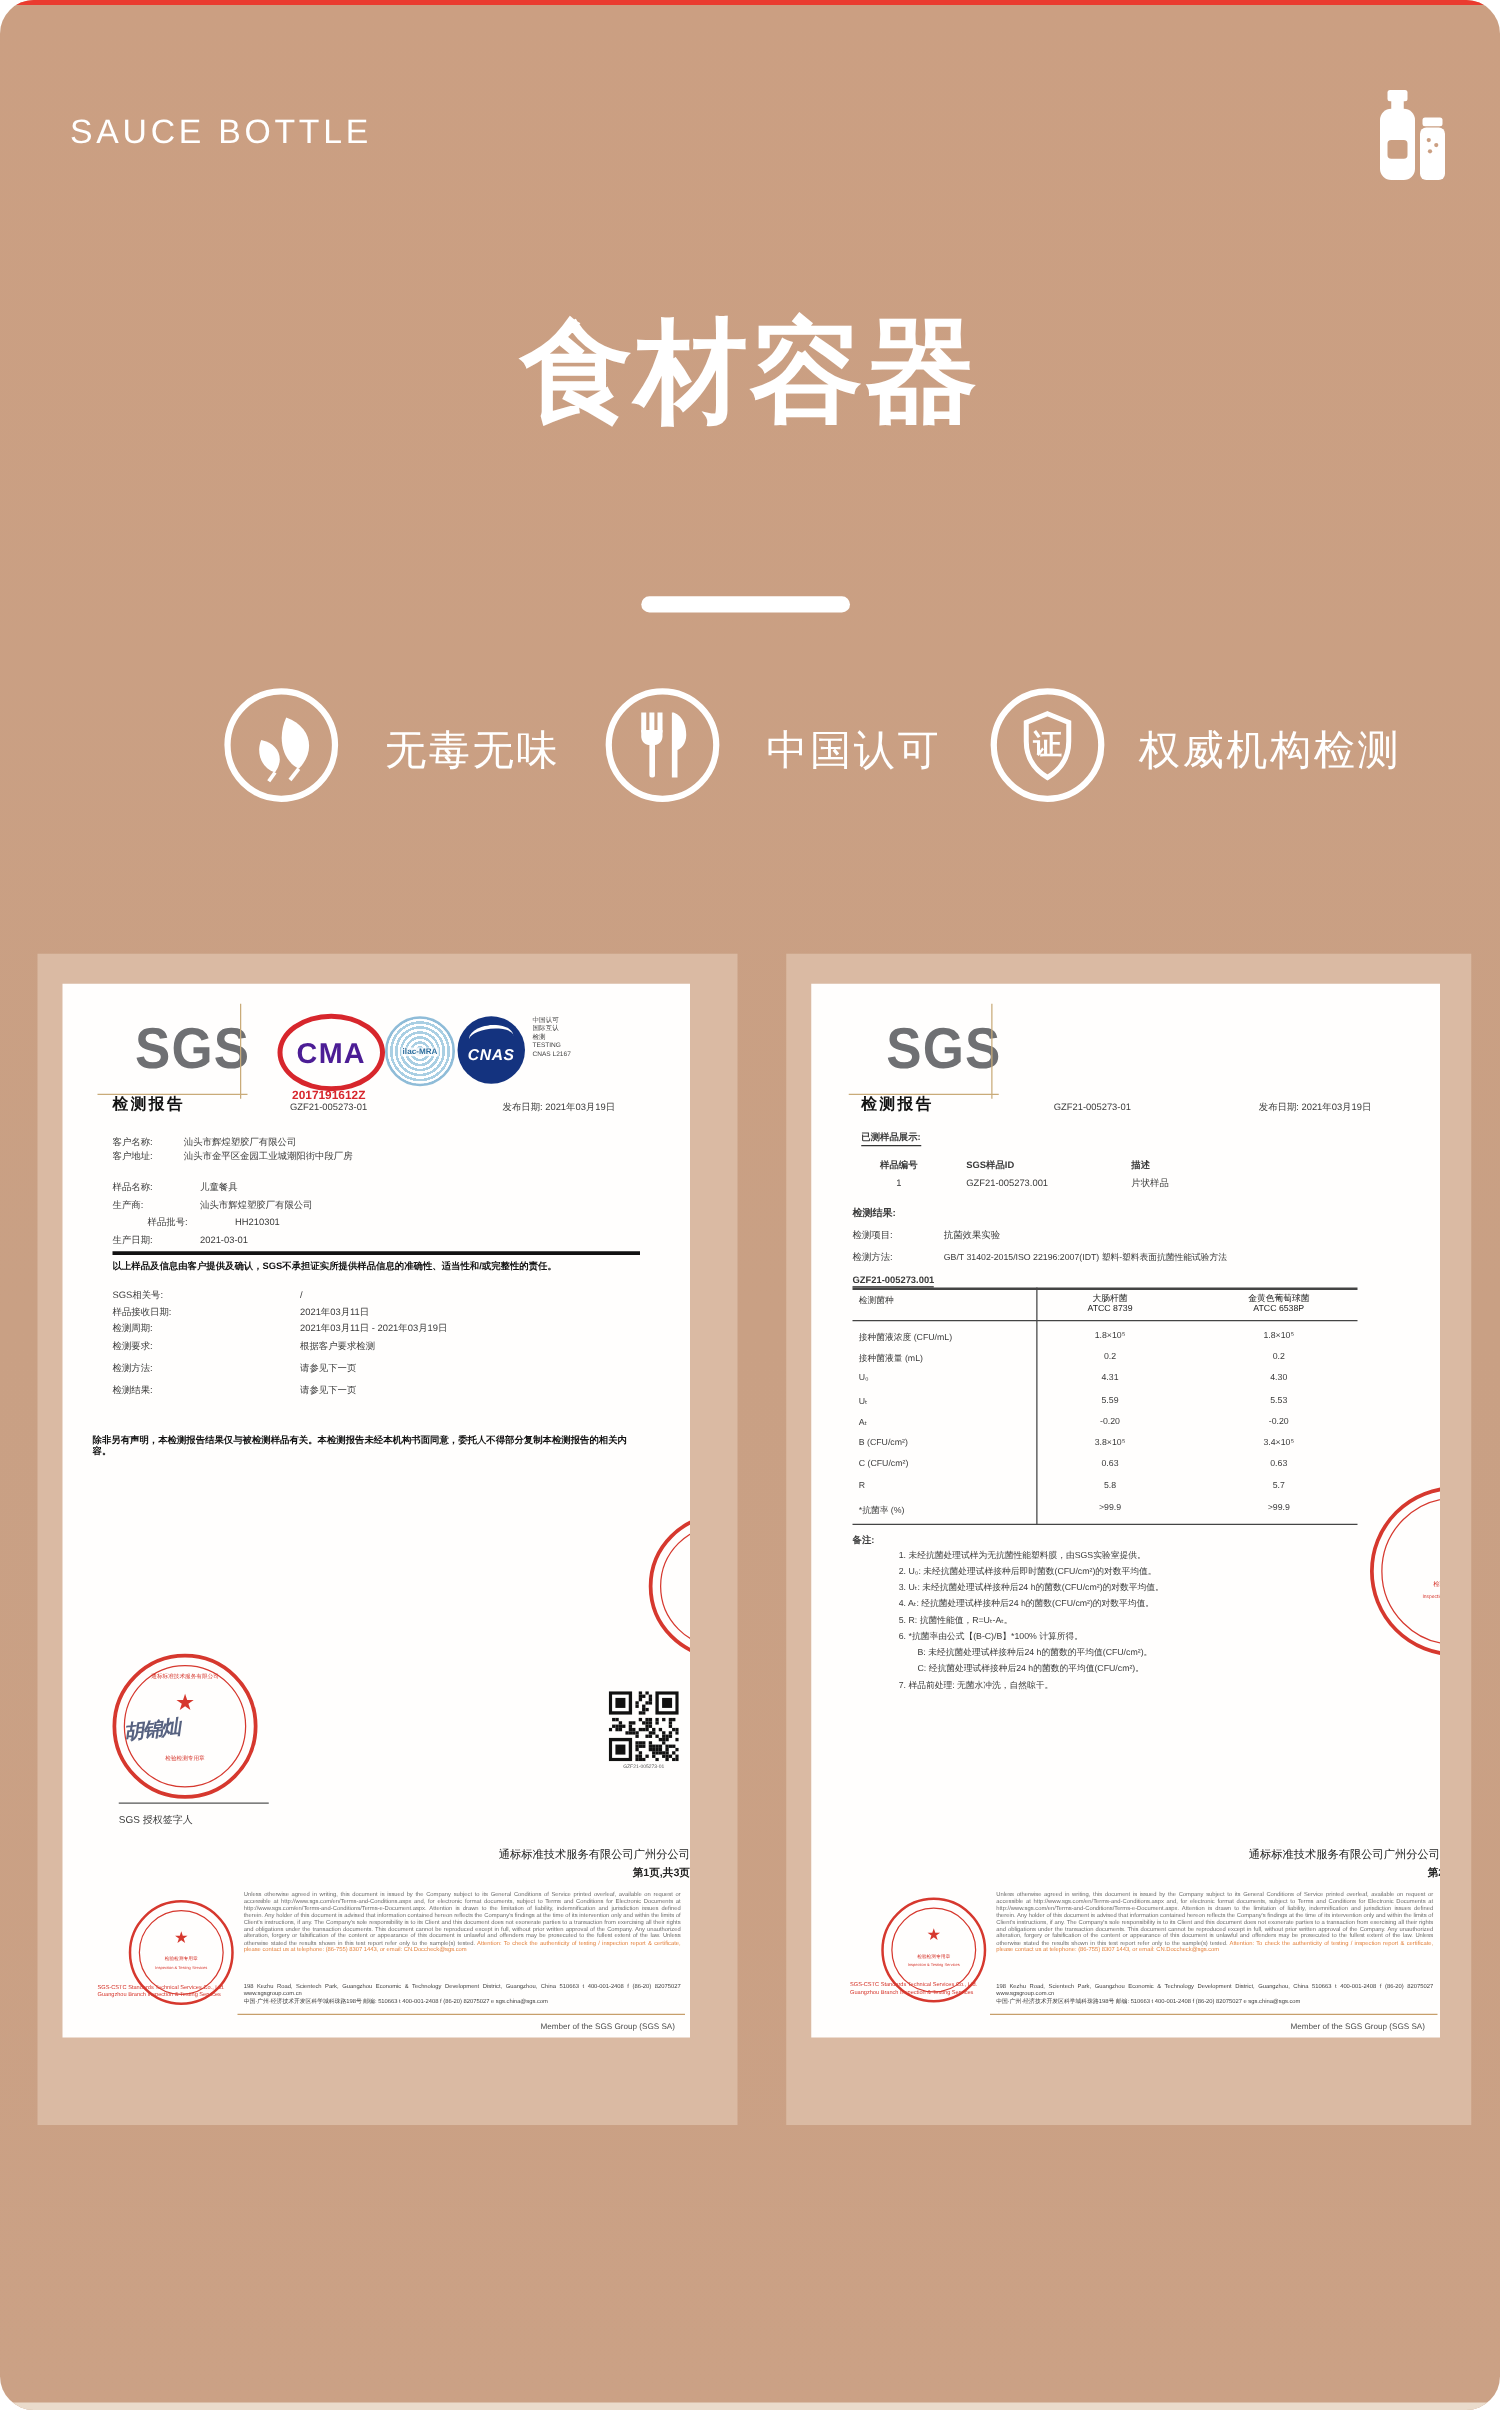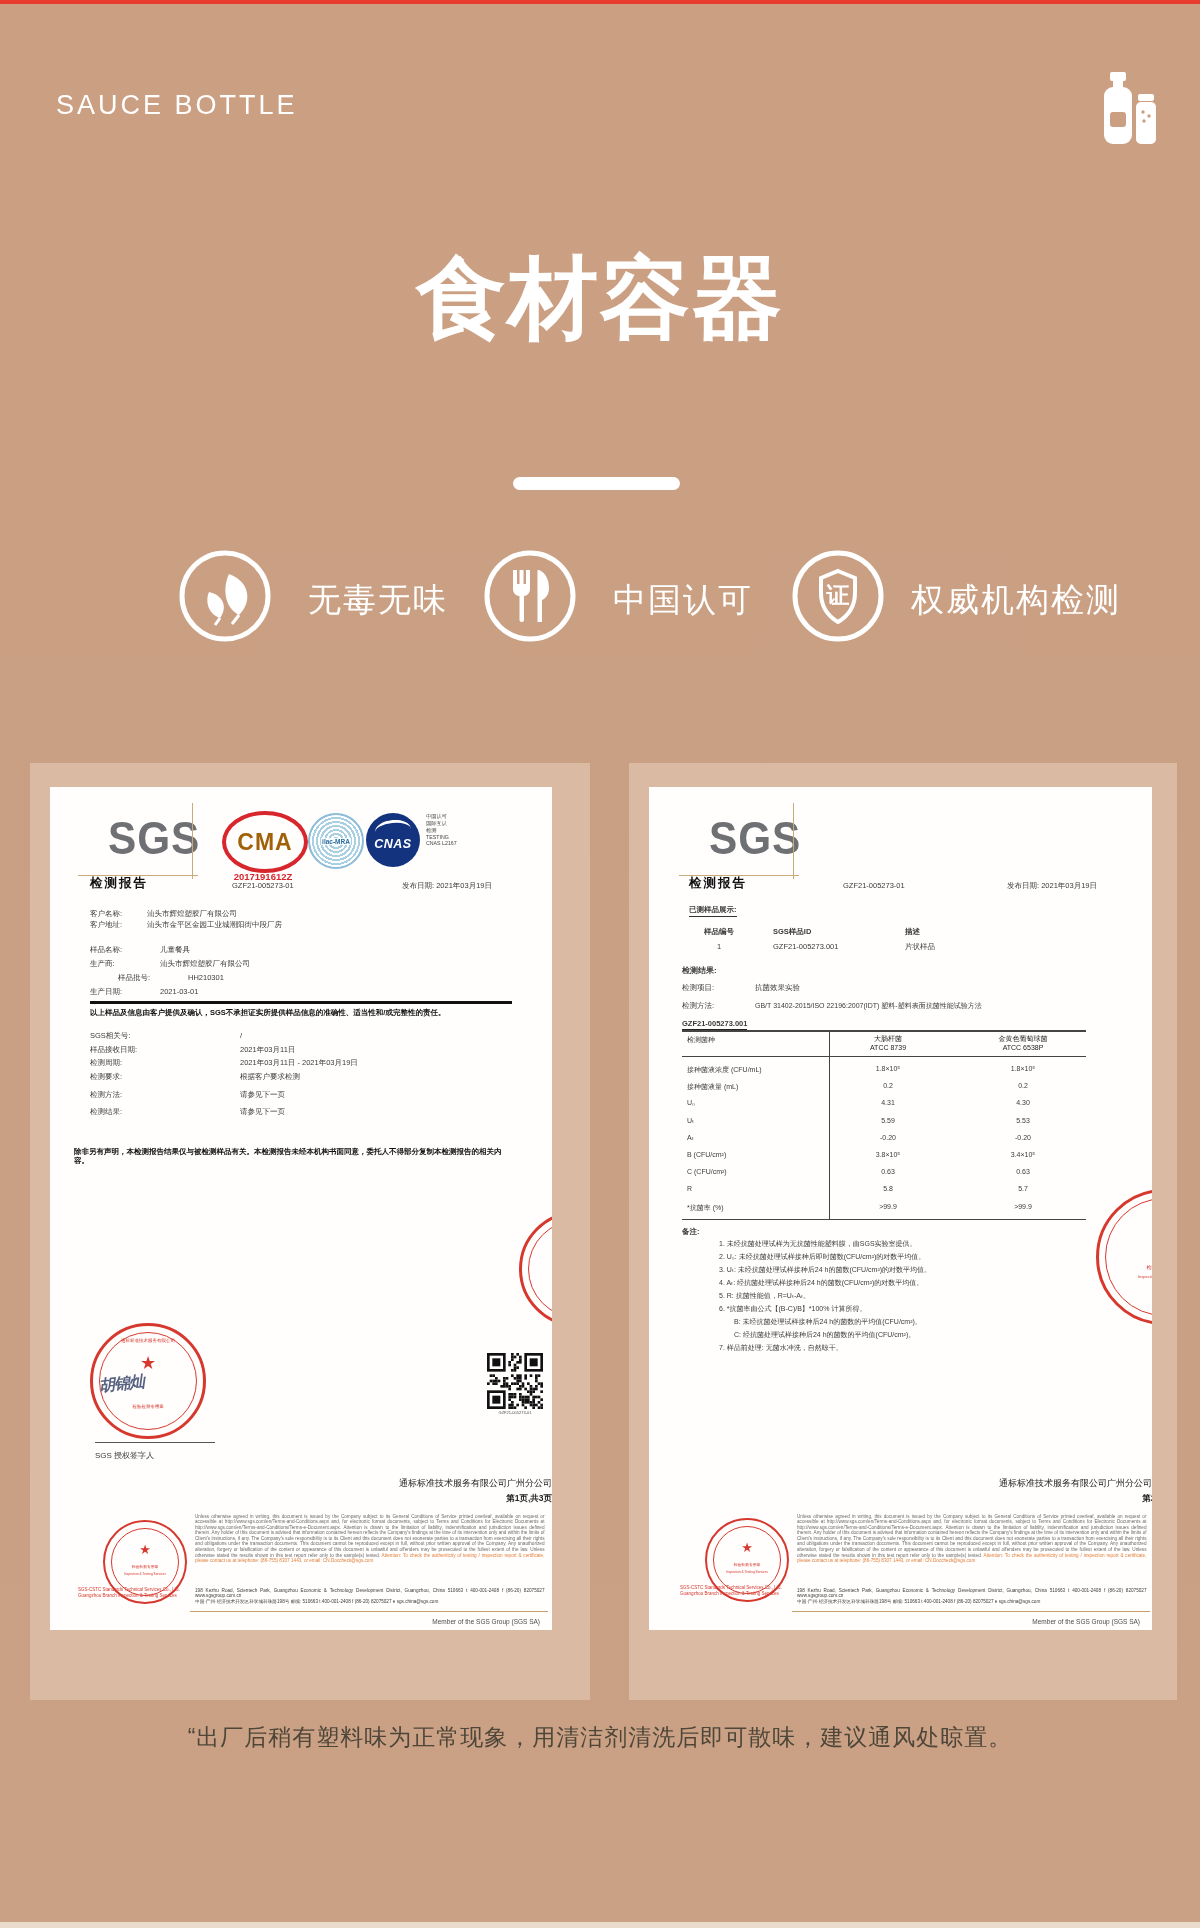--- a/index.html
+++ b/index.html
@@ -1,39 +1,39 @@
 <!DOCTYPE html>
 <html><head>
 <meta charset="utf-8">
 <style>
   html,body{margin:0;padding:0;background:#fff;}
   .page{position:relative;width:1200px;height:1928px;overflow:hidden;
         background:linear-gradient(180deg,#cb9f82 0%,#c9a084 55%,#cba185 100%);
-        font-family:"Liberation Sans","DejaVu Sans",sans-serif;}
+        font-family:"Liberation Sans","DejaVu Sans",sans-serif;border-radius:27px;}
   .abs{position:absolute;}
   
   .top-strip{left:0;top:0;width:1200px;height:4px;background:#ea3b2f;}
   .brand{left:56px;top:90px;font-size:27px;letter-spacing:3px;color:#fff;font-weight:400;}
   .hero{left:0;top:246px;width:1200px;text-align:center;color:#fff;font-weight:700;
         font-size:90px;line-height:104px;letter-spacing:2px;}
   .divider{left:513px;top:477px;width:167px;height:13px;border-radius:7px;background:#fff;}
   
   .feat-circle{width:96px;height:96px;top:548px;}
   .feat-label{top:578px;font-size:33px;color:#fff;letter-spacing:2px;font-weight:500;}
   
   .card{background:#dabaa3;}
   .card-left{left:30px;top:763px;width:560px;height:937px;}
   .card-right{left:629px;top:763px;width:548px;height:937px;}
   .doc{position:absolute;left:20px;top:24px;width:502px;height:843px;background:#fffefd;overflow:hidden;
        color:#333;}
   .doc-right{width:503px;}
   .sgs-logo{font-size:46px;font-weight:800;color:#6f7073;letter-spacing:1px;transform:scaleX(.92);transform-origin:left top;}
   .cropline{background:#c9ab79;}
   .cma{width:78px;height:54px;border:4px solid #d7262c;border-radius:50%;display:flex;align-items:center;justify-content:center;}
-  .cma span{color:#a16207;font-weight:800;font-size:23px;letter-spacing:1px;}
+  .cma span{color:#4c1d95;font-weight:800;font-size:23px;letter-spacing:1px;}
   .cma-code{font-size:9.5px;color:#d7262c;font-weight:700;text-align:center;width:86px;}
   .ilac{width:52px;height:52px;border-radius:50%;border:2px solid #8fbcd8;
         background:repeating-radial-gradient(circle at 50% 50%, #ffffff 0 2px, #a9cfe3 2px 4px);
         display:flex;align-items:center;justify-content:center;}
   .ilac span{font-size:6.5px;font-weight:700;color:#2e6f9e;background:rgba(255,255,255,.85);padding:0 1px;}
   .cnas{width:54px;height:54px;border-radius:50%;background:#14337f;position:absolute;display:flex;align-items:center;justify-content:center;}
   .cnas i{position:absolute;left:9px;top:7px;width:36px;height:18px;border-top:3px solid #fff;border-radius:50%;transform:rotate(-6deg);}
   .cnas span{color:#fff;font-weight:700;font-style:italic;font-size:12.5px;letter-spacing:.5px;margin-top:8px;}
   .cnas-side{font-size:7px;line-height:9px;color:#444;white-space:pre-line;transform:scale(.75);transform-origin:left top;}
   .doc-title{font-size:12.5px;font-weight:700;color:#111;letter-spacing:2px;}
@@ -489,17 +489,16 @@
       <div class="abs tinyblock addr" style="left:148px;top:800px;">
         <div>198 Kezhu Road, Scientech Park, Guangzhou Economic &amp; Technology Development District, Guangzhou, China 510663    t 400-001-2408    f (86-20) 82075027    www.sgsgroup.com.cn</div>
         <div>中国·广州·经济技术开发区科学城科珠路198号    邮编: 510663    t 400-001-2408    f (86-20) 82075027    e sgs.china@sgs.com</div>
       </div>
       <div class="abs footer-rule" style="left:143px;top:824px;width:358px;"></div>
       <div class="abs member" style="top:831px;right:12px;">Member of the SGS Group (SGS SA)</div>
     </div>
   </div>
 
   <div class="abs quote">
-    <div>“出厂后稍有塑料味为正常现象，用清洁剂清洗后即可散味，建议通风处晾置。</div>
   </div>
 
   <div class="abs bottom-strip"></div>
 </div>
 
 </body></html>

